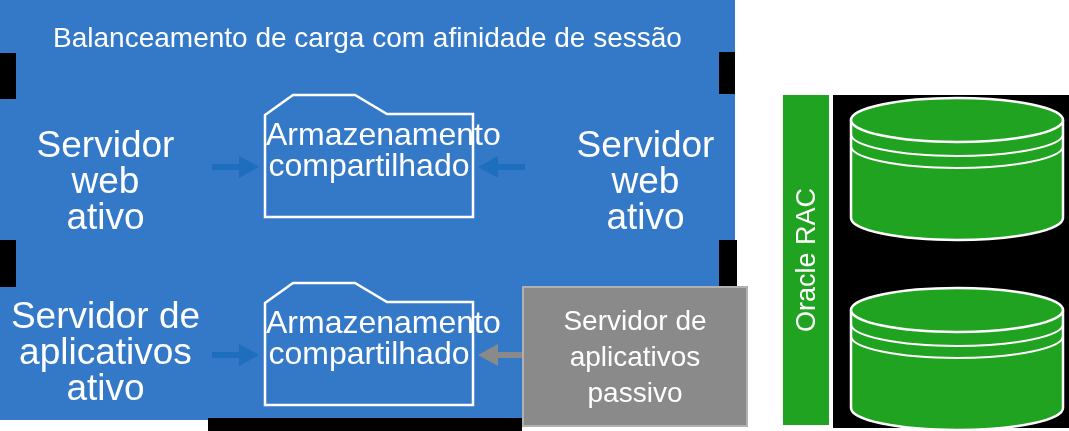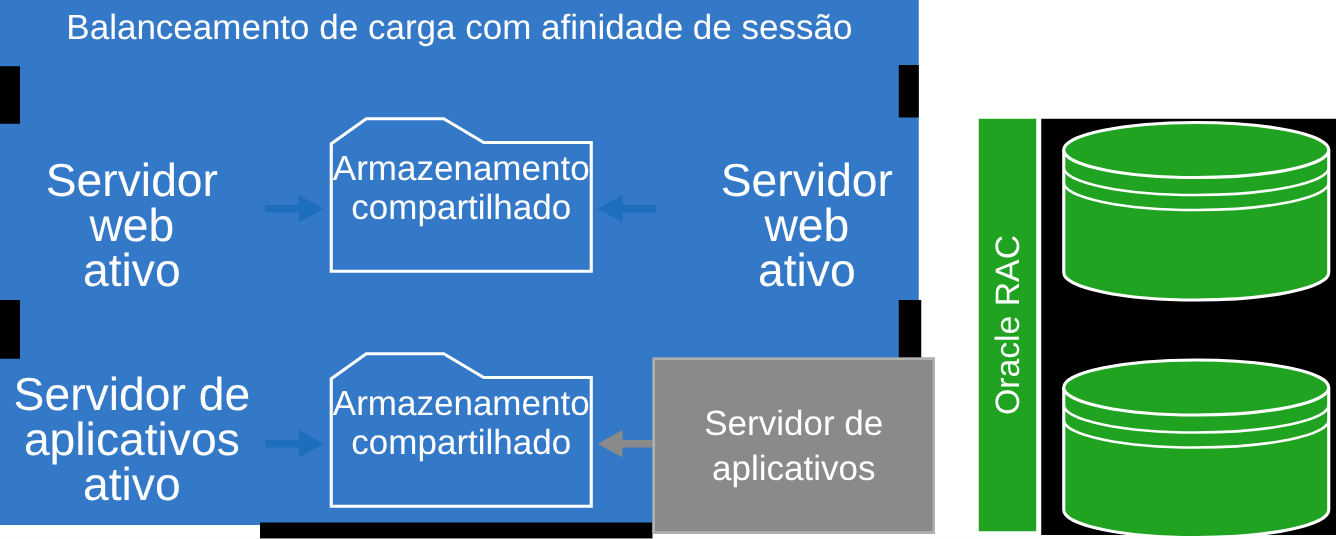--- a/index.html
+++ b/index.html
@@ -2,32 +2,32 @@
 <html><head>
 <meta charset="utf-8">
 <style>
   html,body{margin:0;padding:0;background:#ffffff;}
   .stage{position:relative;width:1069px;height:431px;overflow:hidden;
          font-family:"Liberation Sans","DejaVu Sans",sans-serif;background:#ffffff;}
   .abs{position:absolute;}
 
   
   .blue-panel{left:0;top:0;width:735px;height:420px;background:#3478c8;}
-  .panel-title{left:0;top:6px;width:735px;text-align:center;color:#ffffff;
+  .panel-title{left:0;top:22px;width:735px;text-align:center;color:#ffffff;
                font-size:28px;letter-spacing:0px;}
   .srv-label{color:#ffffff;font-size:37px;line-height:36px;text-align:center;}
   .lbl-web-left{left:8px;top:127px;width:195px;}
   .lbl-web-right{left:548px;top:127px;width:195px;}
   .lbl-app-left{left:8px;top:298px;width:195px;}
 
   
   .folder-svg{width:214px;height:128px;}
   .folder1{left:262px;top:92px;}
   .folder2{left:262px;top:280px;}
-  .folder-label{width:206px;color:#ffffff;font-size:28px;line-height:31px;text-align:center;}
+  .folder-label{width:206px;color:#ffffff;font-size:32px;line-height:31px;text-align:center;}
   .folder1-label{left:266px;top:119px;}
   .folder2-label{left:266px;top:307px;}
 
   
   .arrow-svg{width:48px;height:28px;}
   .arr1{left:212px;top:153px;}
   .arr2{left:477px;top:153px;}
   .arr3{left:212px;top:341px;}
   .arr4{left:477px;top:341px;}
 
@@ -110,20 +110,21 @@
     <polygon points="0,11 27,11 27,3 47,14 27,25 27,17 0,17" fill="#1d6fbe"></polygon>
   </svg>
   <svg class="abs arrow-svg arr4" viewBox="0 0 48 28">
     <polygon points="48,11 21,11 21,3 1,14 21,25 21,17 48,17" fill="#8a8a8a"></polygon>
   </svg>
 
   <div class="abs gray-box">
     <div class="gray-box-text">
       <div>Servidor de</div>
       <div>aplicativos</div>
+      <div>passivo</div>
     </div>
   </div>
 
   <div class="abs rac-bar">
     <span class="rac-label">Oracle RAC</span>
   </div>
   <div class="abs backdrop"></div>
 
   <svg class="abs cyl-svg cyl1" viewBox="0 0 216 146">
     <path d="M2 24 L2 122 A106 22 0 0 0 214 122 L214 24" fill="#20a320" stroke="#ffffff" stroke-width="2.5"></path>

